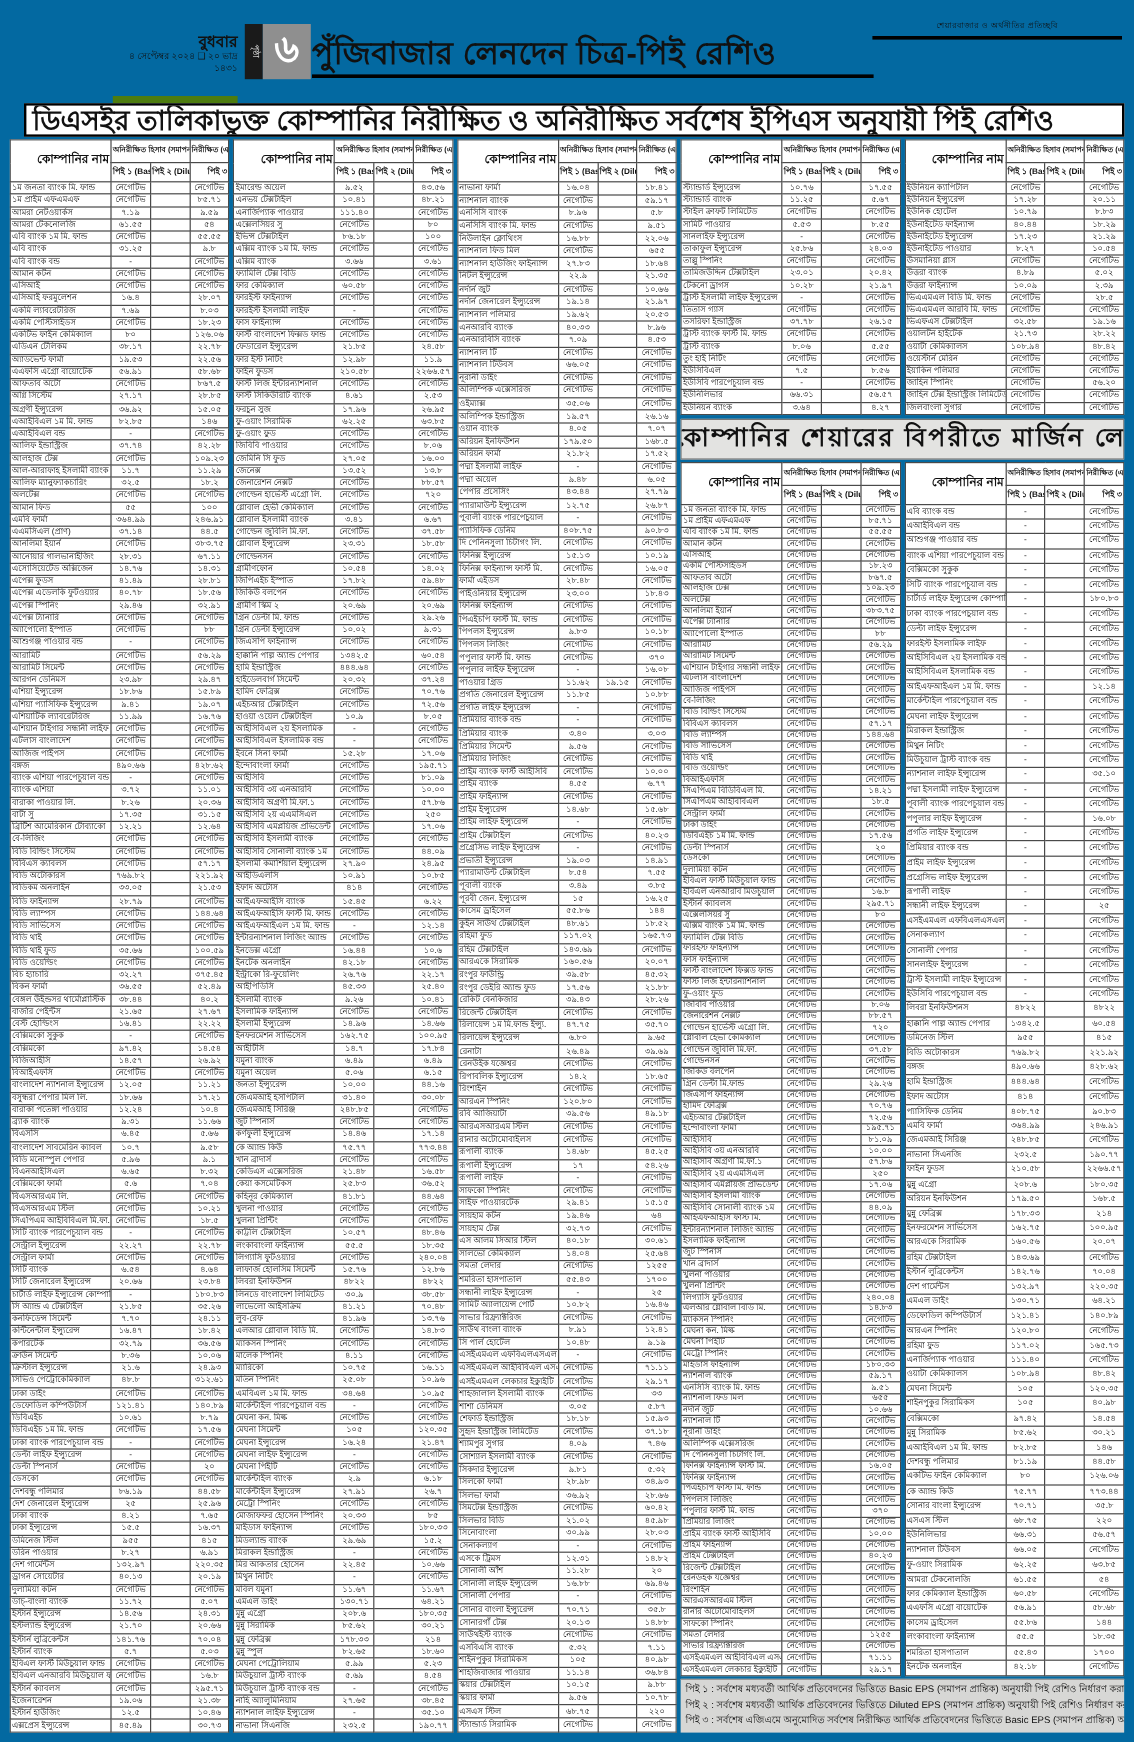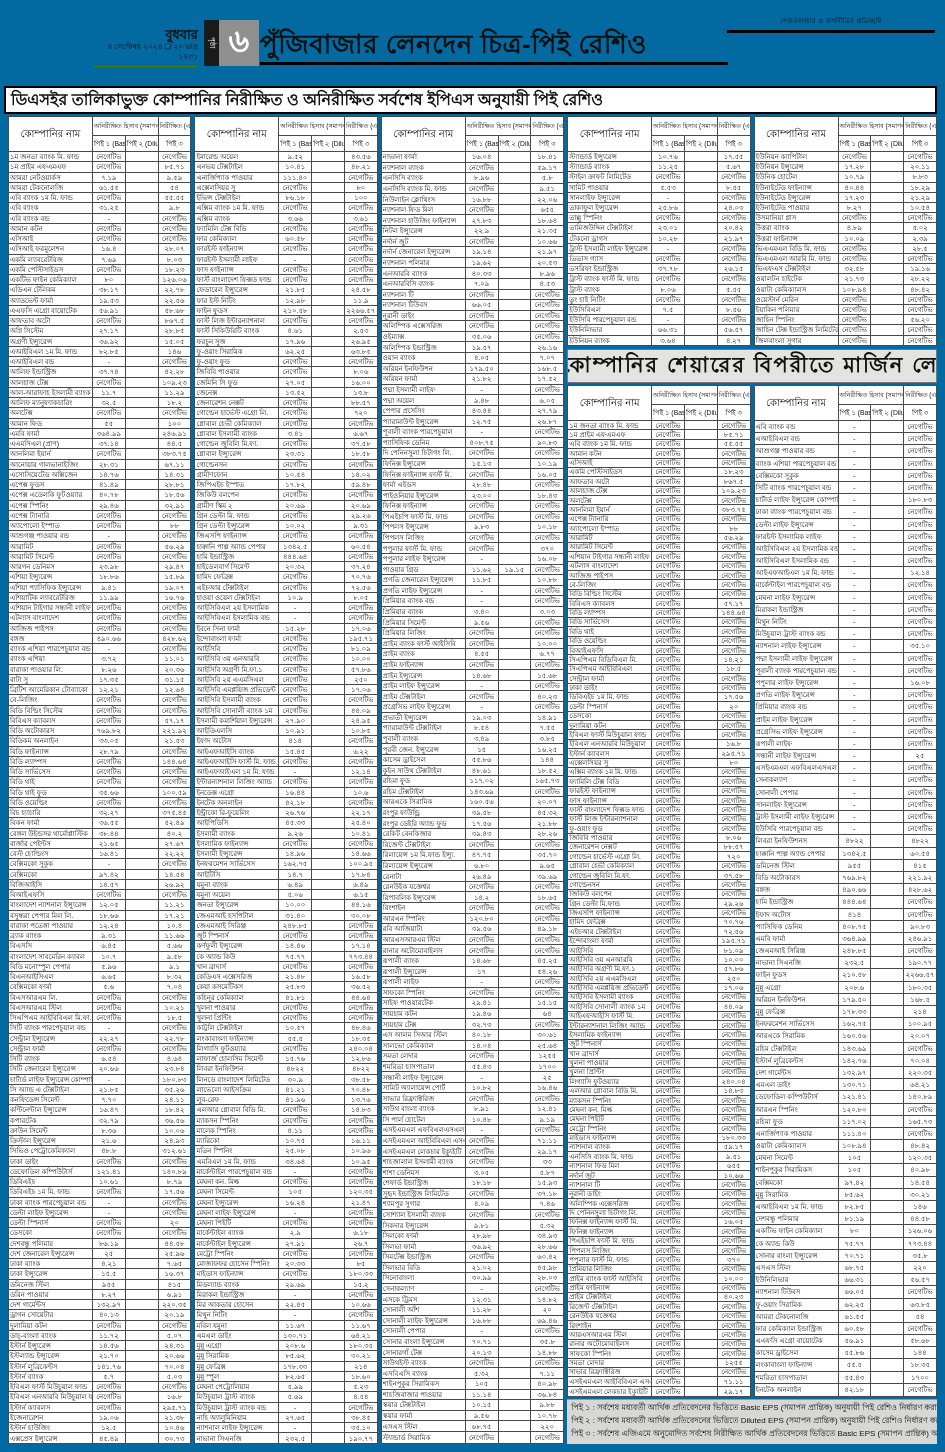--- a/index.html
+++ b/index.html
@@ -2,56 +2,56 @@
 <html><head>
 <meta charset="utf-8">
 <style>
   html,body{margin:0;padding:0;background:#888;}
   #page{width:945px;height:1452px;background:#0369a1;position:relative;margin:0 auto;
         font-family:"Liberation Sans","DejaVu Sans",sans-serif;color:#111;overflow:hidden;}
   
   #masthead{position:absolute;top:12px;left:8px;right:8px;height:66px;}
   #date-block{position:absolute;left:86px;top:16px;width:104px;text-align:right;}
   #day{font-weight:bold;font-size:13px;line-height:14px;}
-  #date{font-size:7.5px;line-height:10px;border-bottom:1px solid #4d7c0f;padding-bottom:4px;}
+  #date{font-size:7.5px;line-height:10px;border-bottom:6px solid #4d7c0f;padding-bottom:18px;}
   #pageno-wrap{position:absolute;left:196px;top:8px;height:46px;display:flex;}
   #page-word{width:15px;background:#1a1a1a;color:#fff;font-size:7px;writing-mode:vertical-rl;
              text-align:center;display:flex;align-items:center;justify-content:center;}
   #page-num{width:40px;background:#8f8f8f;color:#fff;font-size:32px;font-weight:bold;
             display:flex;align-items:center;justify-content:center;}
   #headline{position:absolute;left:252px;top:12px;font-size:26px;font-weight:bold;letter-spacing:0.5px;}
   #headline-rule{position:absolute;left:252px;top:50px;width:468px;height:3px;background:#000;}
   #logo-block{position:absolute;right:2px;top:4px;width:208px;text-align:center;}
   #tagline{font-size:6.5px;letter-spacing:0.5px;}
   #paper-name{font-size:31px;font-weight:bold;letter-spacing:-1px;line-height:34px;
               text-shadow:1px 1px 0 #444;}
   #logo-rule{height:3px;background:#000;margin-top:3px;}
   
-  #main-title{position:absolute;top:86px;left:4px;right:8px;height:24px;border:2px solid #000;
-              background:#fff;font-size:16px;font-weight:bold;line-height:24px;padding-left:5px;
+  #main-title{position:absolute;top:86px;left:20px;right:8px;height:24px;border:2px solid #000;
+              background:#fff;font-size:23px;font-weight:bold;line-height:24px;padding-left:5px;
               overflow:hidden;white-space:nowrap;}
   
   #tables{position:absolute;top:116px;left:8px;right:8px;bottom:8px;display:grid;
           grid-template-columns:repeat(5,1fr);column-gap:3px;}
   .full-col{grid-row:1;overflow:hidden;}
   #right-wrap{grid-column:4 / span 2;grid-row:1;display:flex;flex-direction:column;overflow:hidden;}
   #upper-right{display:flex;gap:3px;height:230px;}
   #upper-right>div{flex:1;overflow:hidden;}
   #margin-title{height:32px;margin:3px 0 2px 0;background:#e3e3e1;border:1px solid #777;
                 display:flex;align-items:center;justify-content:center;
                 font-size:21px;font-weight:bold;letter-spacing:2px;white-space:nowrap;overflow:hidden;}
   #margin-row{flex:1;display:flex;gap:3px;overflow:hidden;}
   #margin-row>div{flex:1;overflow:hidden;}
   #footnotes{height:42px;margin-top:2px;background:#d7d7d5;border-top:1px solid #999;
              font-size:8px;line-height:13px;padding:1px 4px;overflow:hidden;white-space:nowrap;}
   
   table.pe{width:100%;height:100%;border-collapse:collapse;table-layout:fixed;background:#fff;}
   table.pe th,table.pe td{border:1px solid #4a4a4a;overflow:hidden;white-space:nowrap;
                           padding:0 1px;line-height:1.04;}
-  table.pe thead th{text-align:center;font-weight:normal;}
+  table.pe thead th{text-align:right;font-weight:bold;}
   th.h-company{font-size:10px;width:46%;}
   th.h-unaud{font-size:6.3px;white-space:normal;height:18px;}
   th.h-aud{font-size:6.3px;white-space:normal;}
   th.h-pe{font-size:6.8px;white-space:normal;height:15px;}
   td.c-name{font-size:6.9px;text-align:left;}
   td.c-num{font-size:6.9px;text-align:center;}
 </style>
 </head>
 <body>
 

